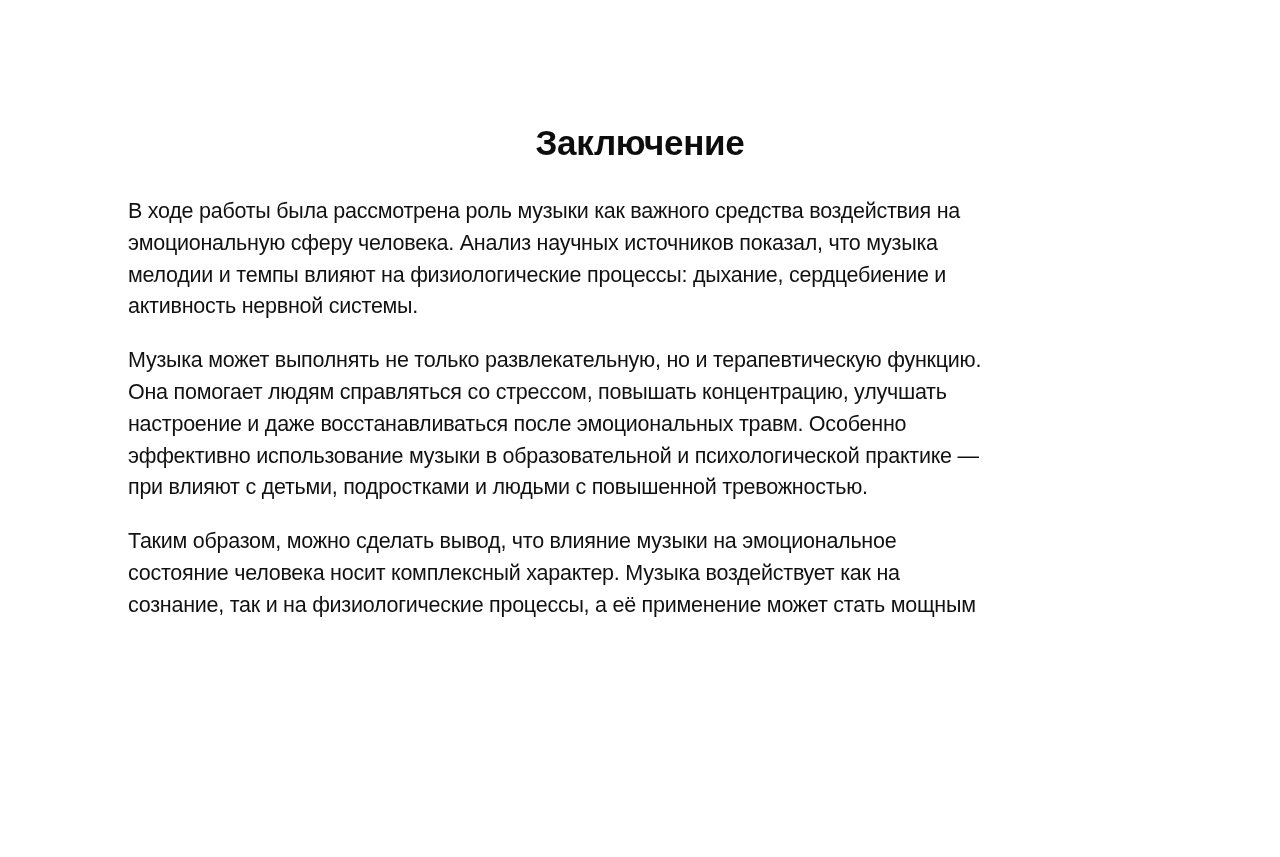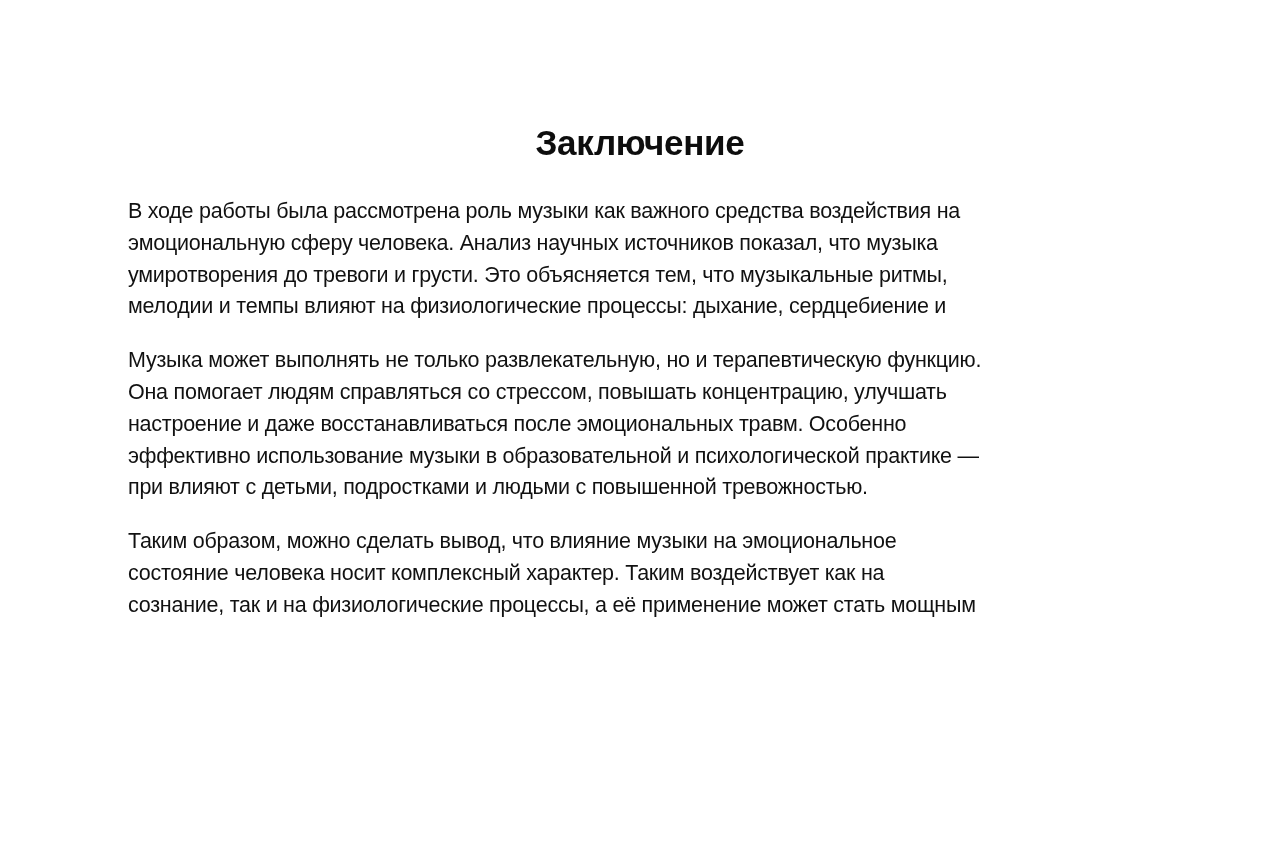--- a/index.html
+++ b/index.html
@@ -16,29 +16,29 @@
 </head>
 <body>
 
 <div class="page">
   <h1 class="title">Заключение</h1>
 
   <div class="body-text">
     <p class="para">
       <span class="line">В ходе работы была рассмотрена роль музыки как важного средства воздействия на</span>
       <span class="line">эмоциональную сферу человека. Анализ научных источников показал, что музыка</span>
-      <span class="line">умиротворения до тревоги и грусти. Это объясняется тем, что музыкальные ритмы,</span>
       <span class="line">мелодии и темпы влияют на физиологические процессы: дыхание, сердцебиение и</span>
+      <span class="line">активность нервной системы.</span>
     </p>
     <p class="para">
       <span class="line">Музыка может выполнять не только развлекательную, но и терапевтическую функцию.</span>
       <span class="line">Она помогает людям справляться со стрессом, повышать концентрацию, улучшать</span>
       <span class="line">настроение и даже восстанавливаться после эмоциональных травм. Особенно</span>
       <span class="line">эффективно использование музыки в образовательной и психологической практике —</span>
       <span class="line">при влияют с детьми, подростками и людьми с повышенной тревожностью.</span>
     </p>
     <p class="para">
       <span class="line">Таким образом, можно сделать вывод, что влияние музыки на эмоциональное</span>
-      <span class="line">состояние человека носит комплексный характер. Таким воздействует как на</span>
+      <span class="line">состояние человека носит комплексный характер. Музыка воздействует как на</span>
       <span class="line">сознание, так и на физиологические процессы, а её применение может стать мощным</span>
     </p>
   </div>
 </div>
 
 </body></html>

